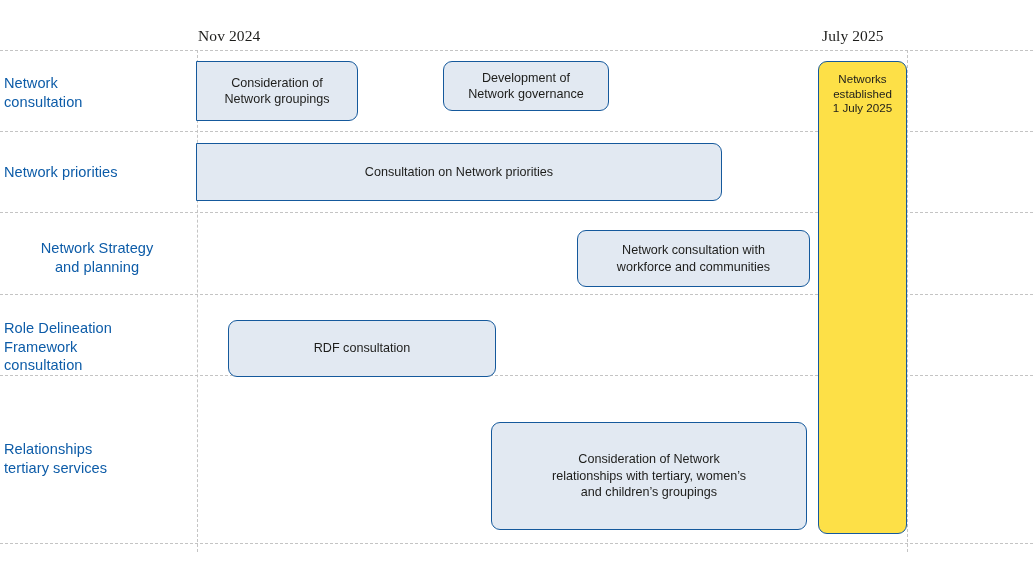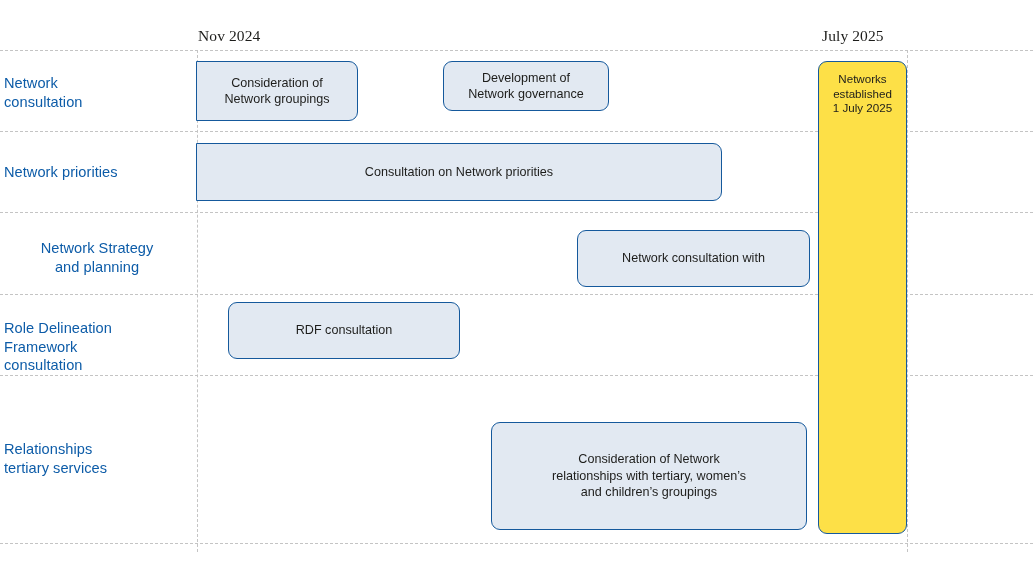--- a/index.html
+++ b/index.html
@@ -142,30 +142,31 @@
   </div>
 
   <div class="row-label" style="top:239px;text-align:center;">
     <div>Network Strategy</div>
     <div>and planning</div>
   </div>
 
   <div class="bar" style="left:577px; top:230px; width:233px; height:57px;">
     <div>
       <div>Network consultation with</div>
+      <div>workforce and communities</div>
     </div>
   </div>
 
   <div class="row-label" style="top:319px;">
     <div>Role Delineation</div>
     <div>Framework</div>
     <div>consultation</div>
   </div>
 
-  <div class="bar" style="left:228px; top:302px; width:232px; height:57px;">
+  <div class="bar" style="left:228px; top:320px; width:268px; height:57px;">
     <div>
       <div>RDF consultation</div>
     </div>
   </div>
 
   <div class="row-label" style="top:440px;">
     <div>Relationships</div>
     <div>tertiary services</div>
   </div>
 

